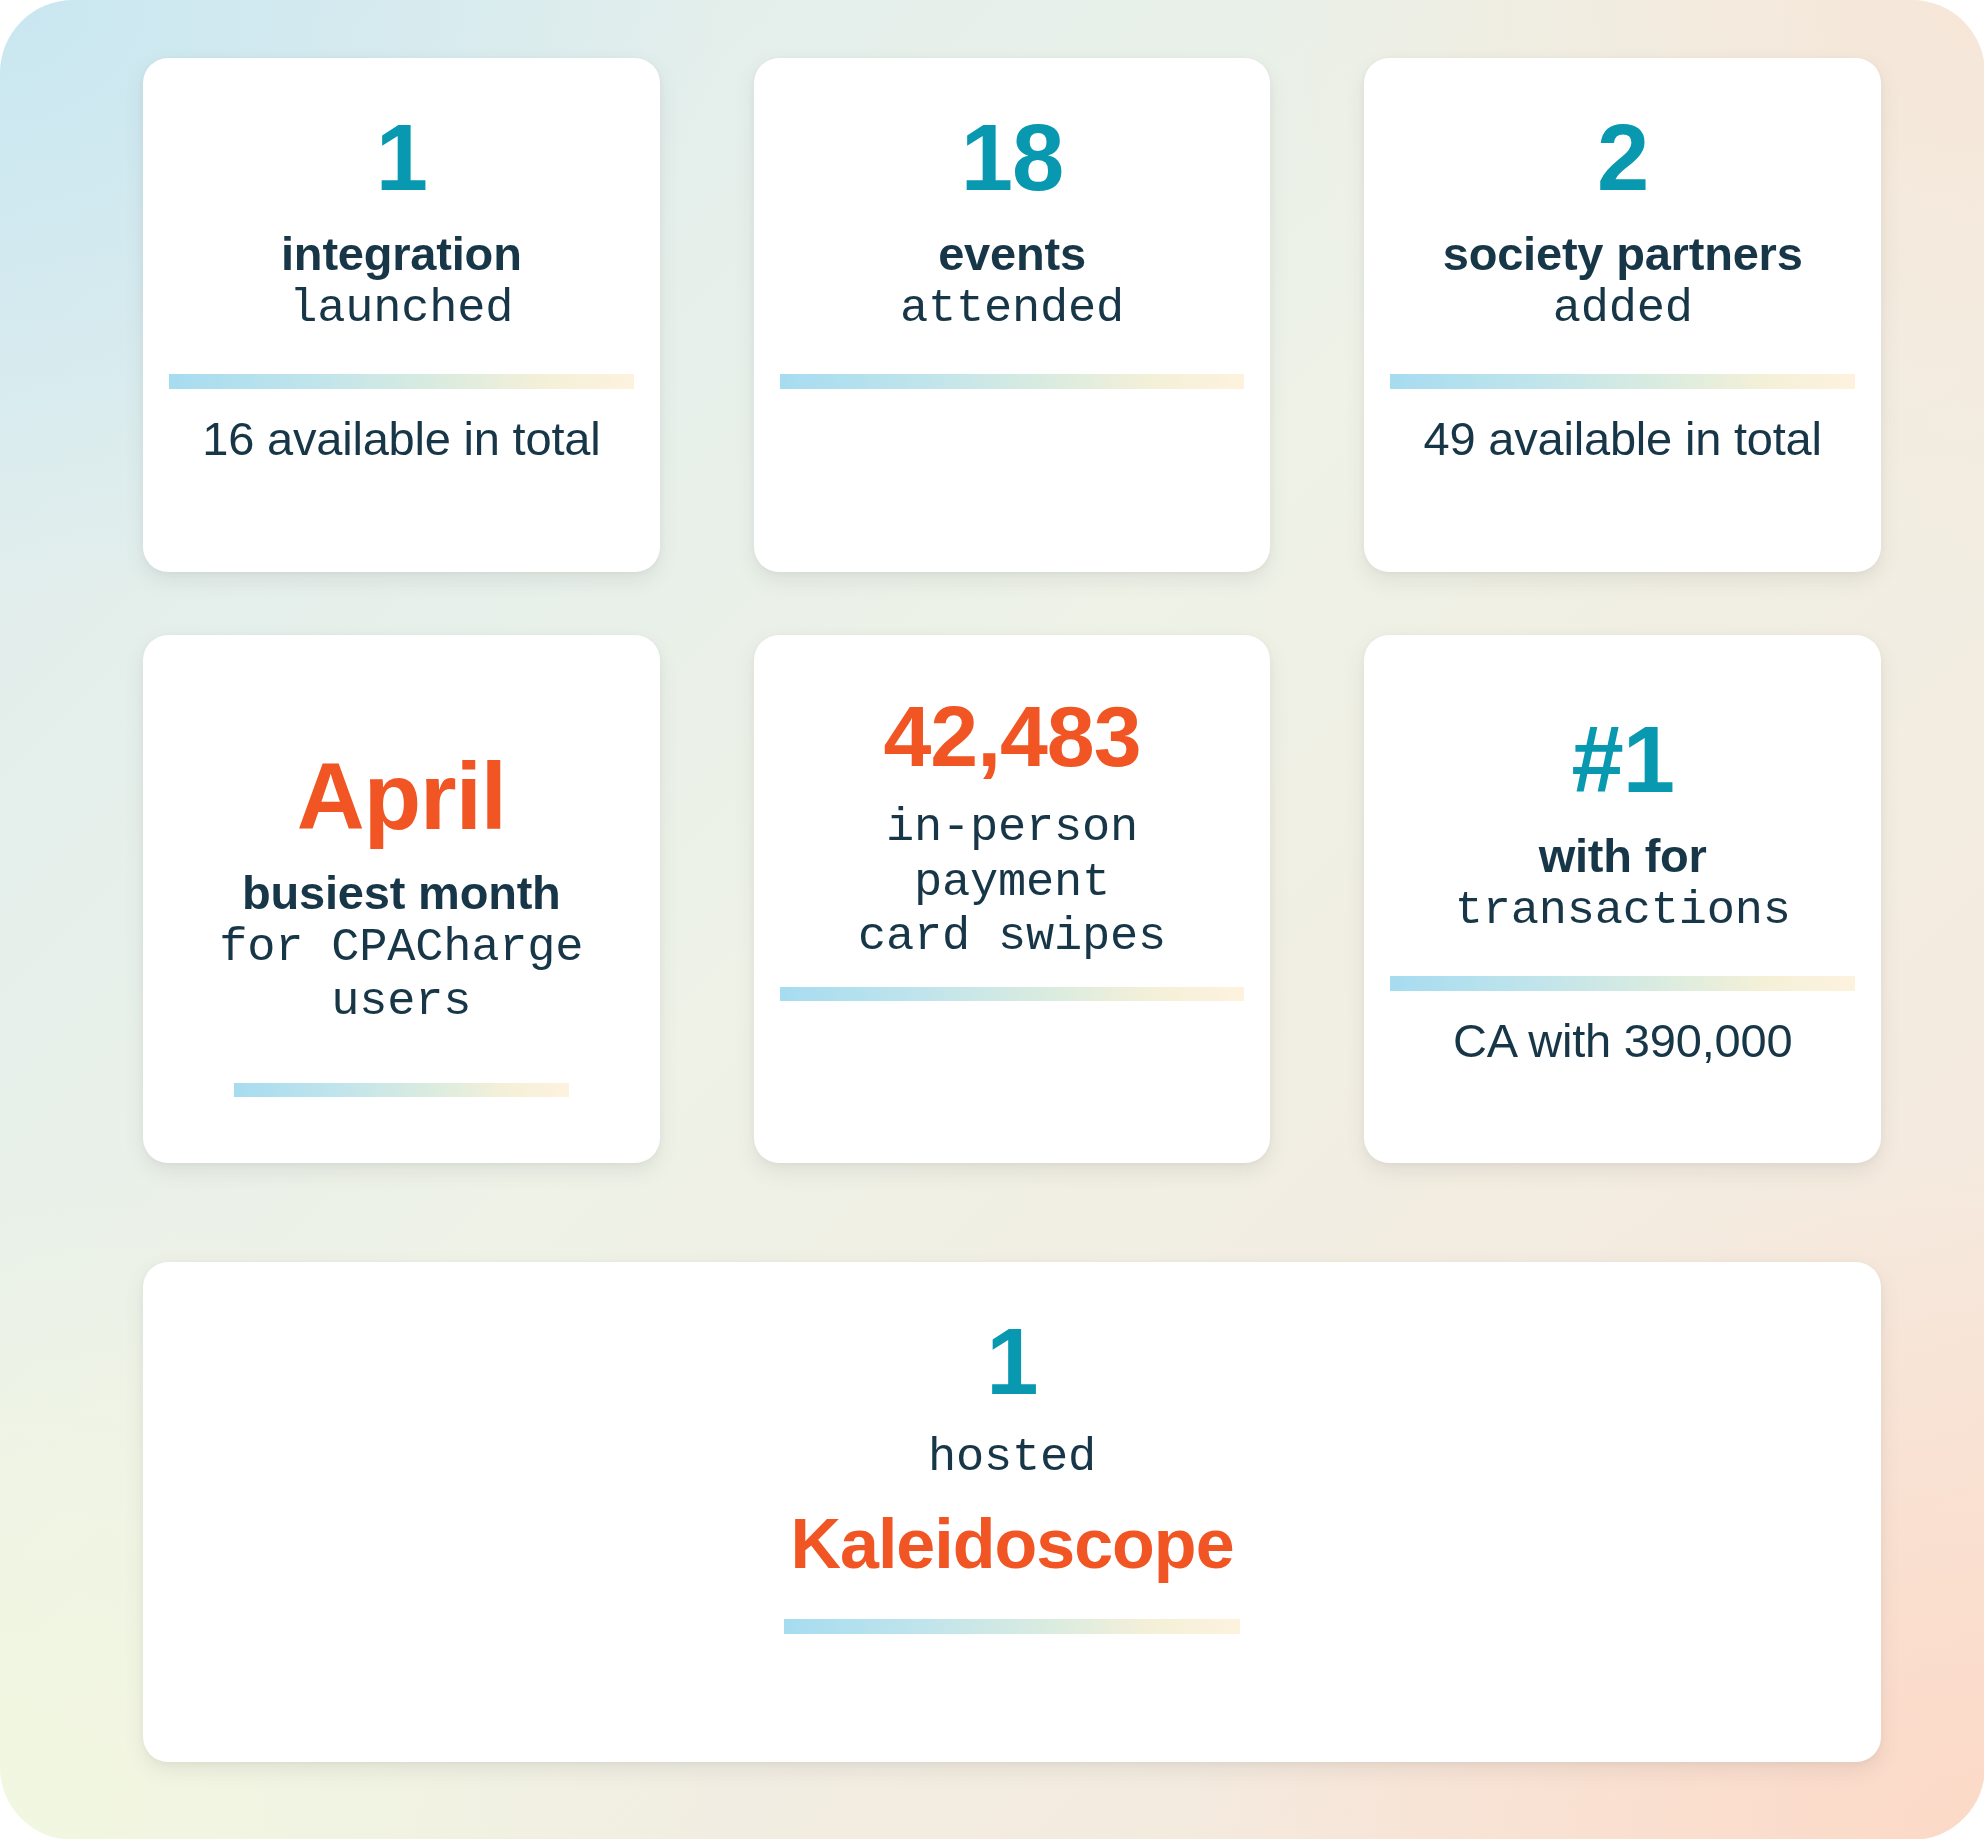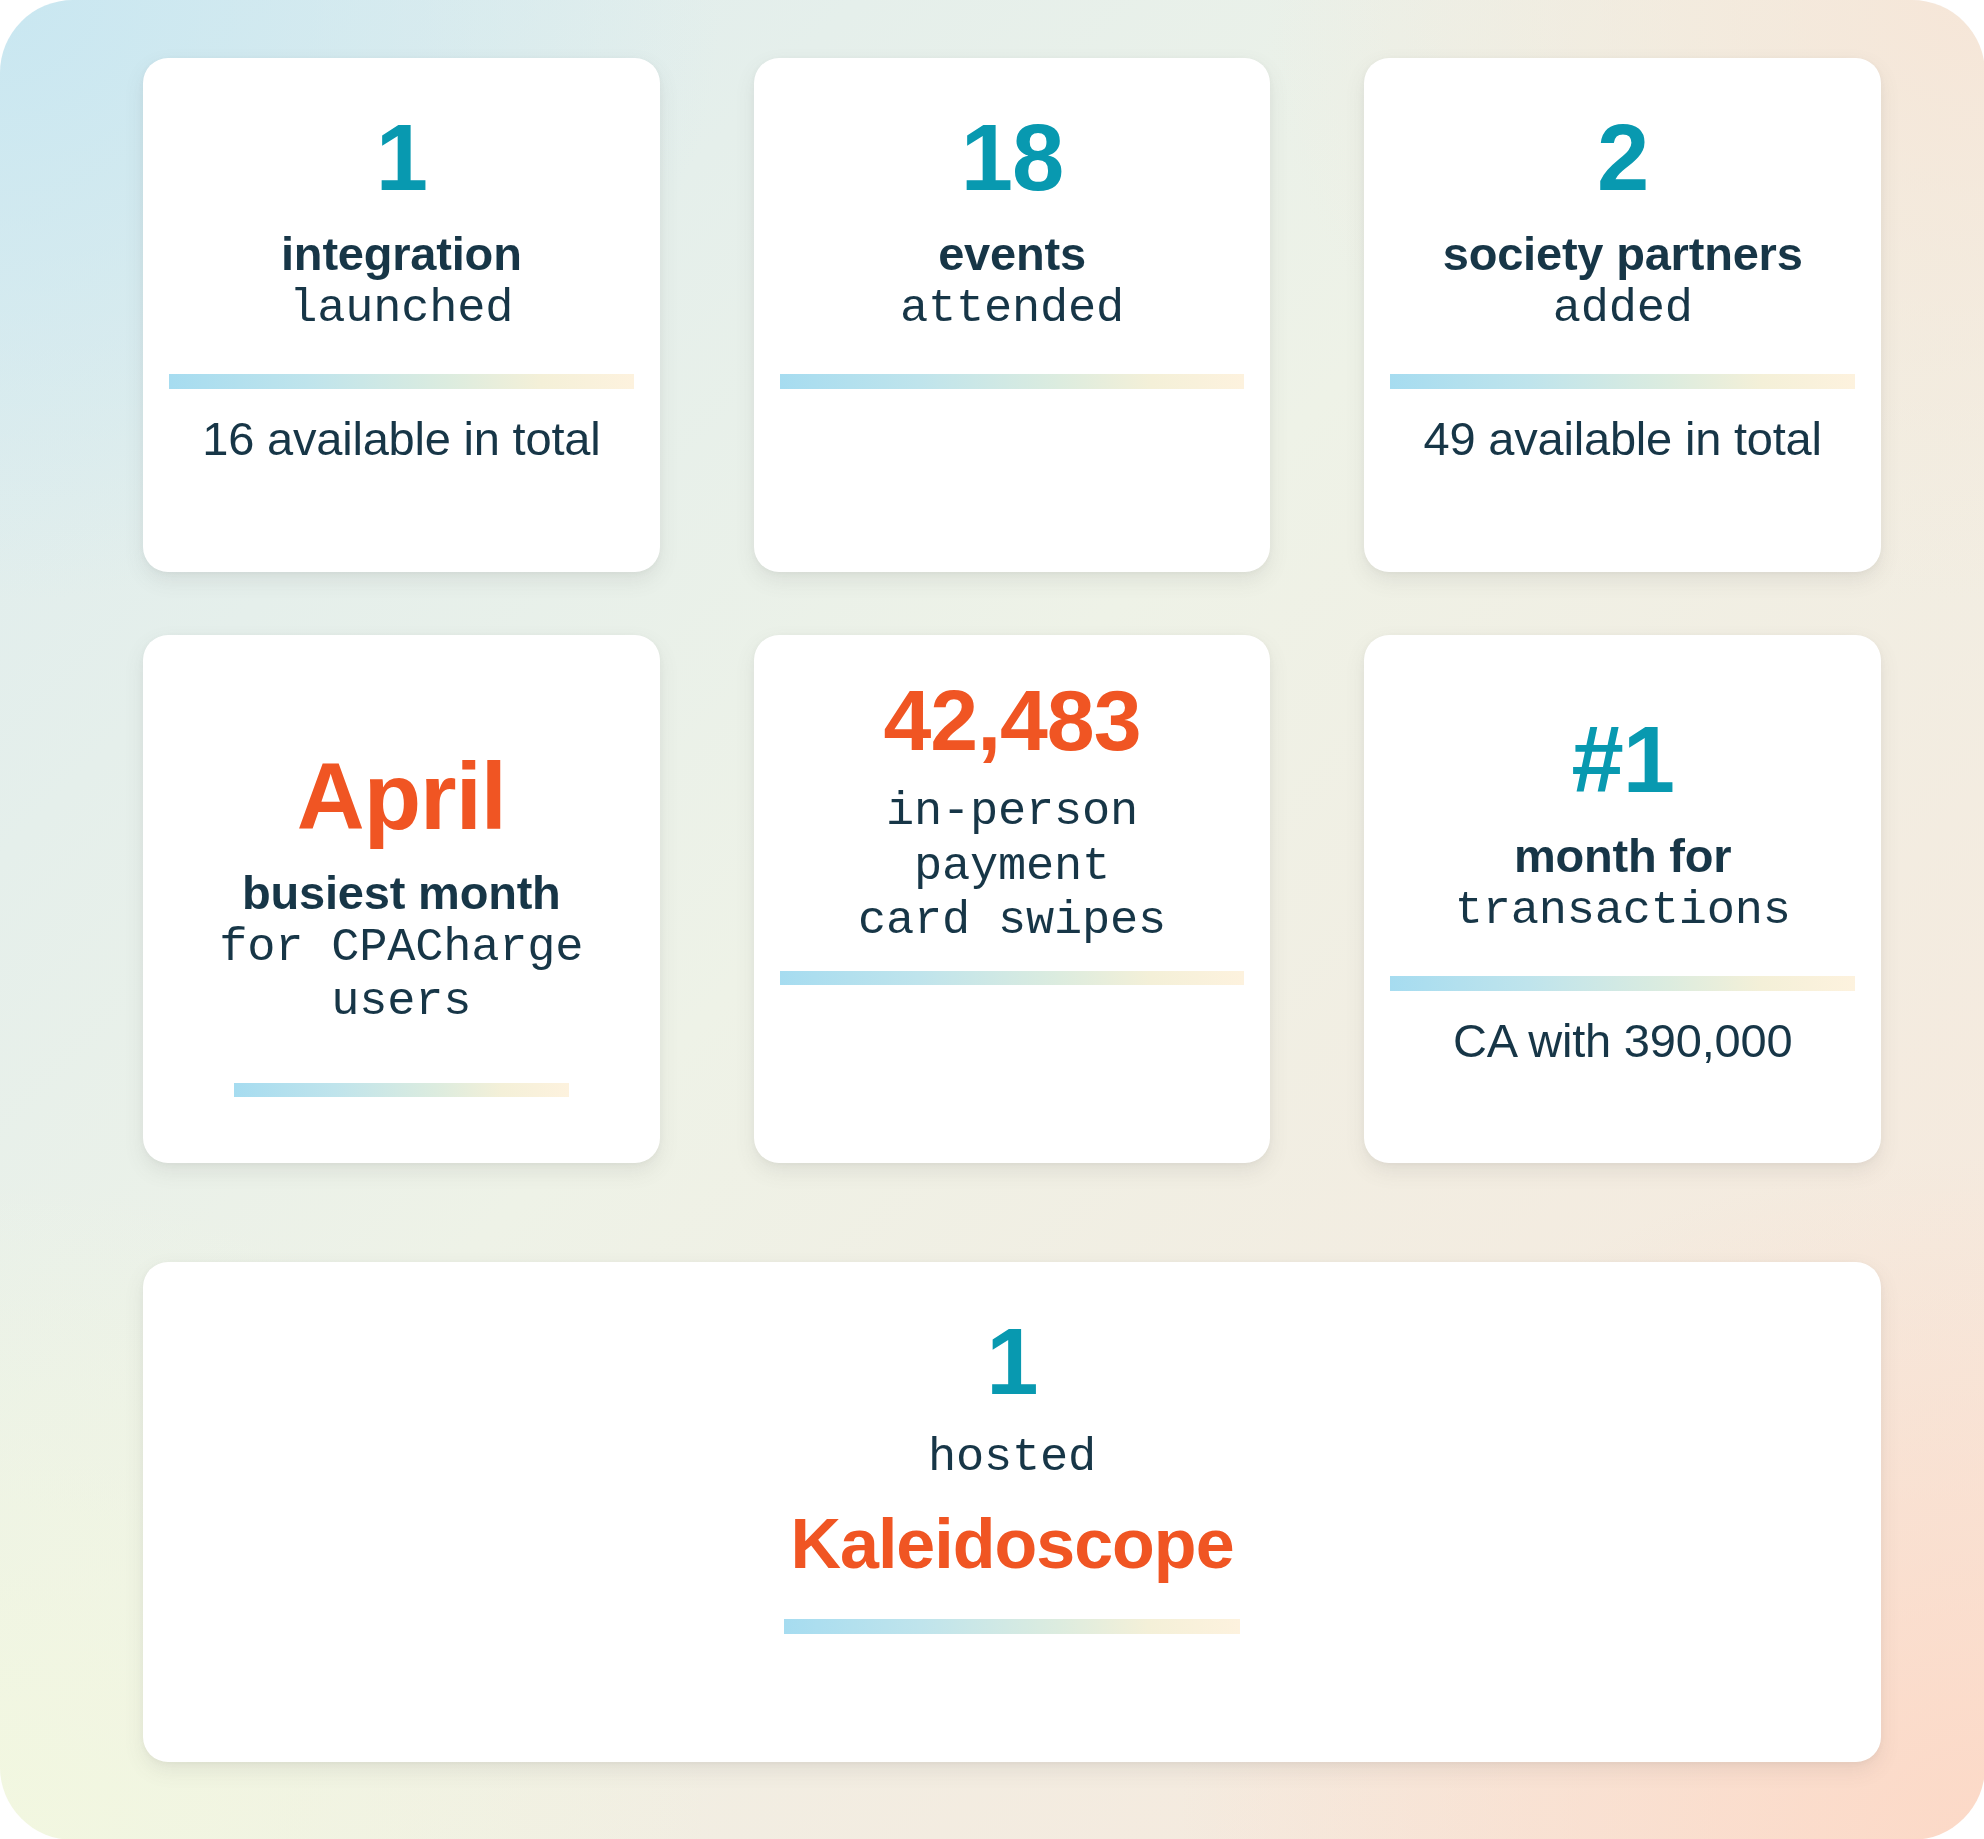--- a/index.html
+++ b/index.html
@@ -54,21 +54,21 @@
     padding: 0 26px;
     position: relative;
   }
   .col { flex: 1 1 0; min-width: 0; }
   .card-wide { width: 100%; }
 
   
   .pad-top-sm  { padding-top: 53px; }
   .pad-top-md  { padding-top: 78px; }
   .pad-top-lg  { padding-top: 115px; }
-  .pad-top-xl  { padding-top: 42px; }
+  .pad-top-xl  { padding-top: 58px; }
 
   
   .bignum {
     font-size: 94px;
     font-weight: 700;
     line-height: 1.0;
     color: #0899b0;
     letter-spacing: -1px;
     text-align: center;
   }
@@ -193,21 +193,21 @@
           <div class="label-reg">card swipes</div>
         </div>
         <div class="gap-sm"></div>
         <div class="bar bar-narrow"></div>
         <div class="gap-sm"></div>
       </div>
 
       <div class="card col pad-top-md">
         <div class="bignum">#1</div>
         <div class="gap-sm"></div>
-        <div class="label-bold">month for</div>
+        <div class="label-bold">with for</div>
         <div class="label-reg">transactions</div>
         <div class="gap-md"></div>
         <div class="bar bar-narrow"></div>
         <div class="gap-sm"></div>
         <div class="sub-reg">CA with 390,000</div>
       </div>
 
     </div>
 
     <div class="row row-3">

